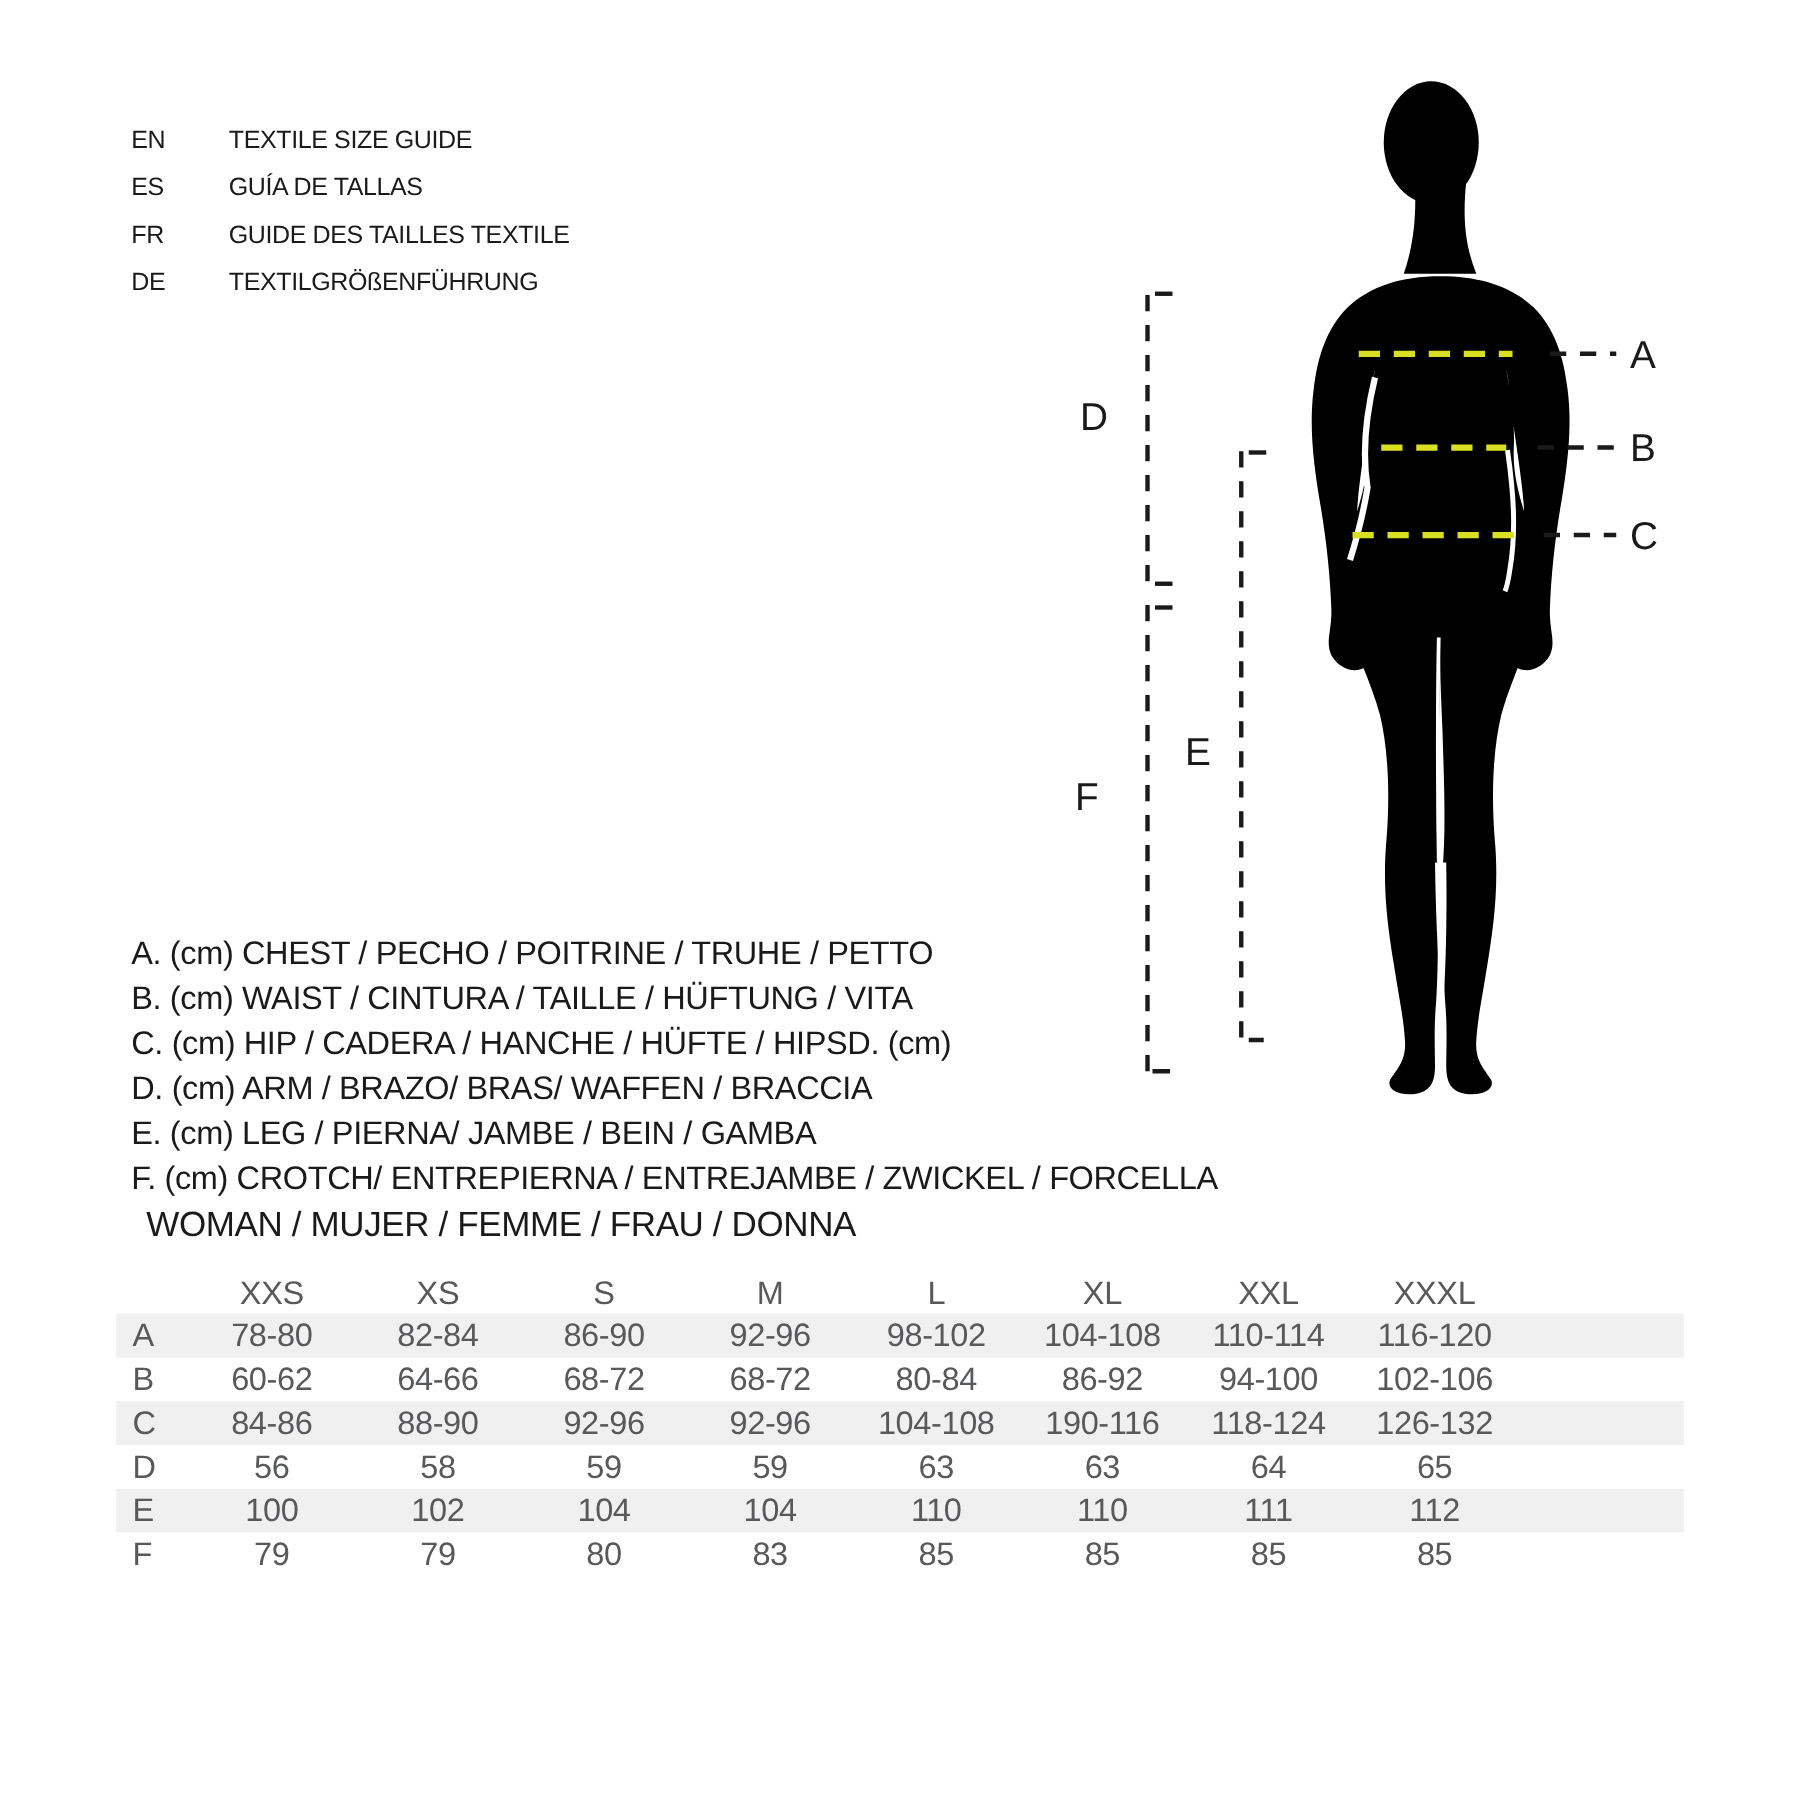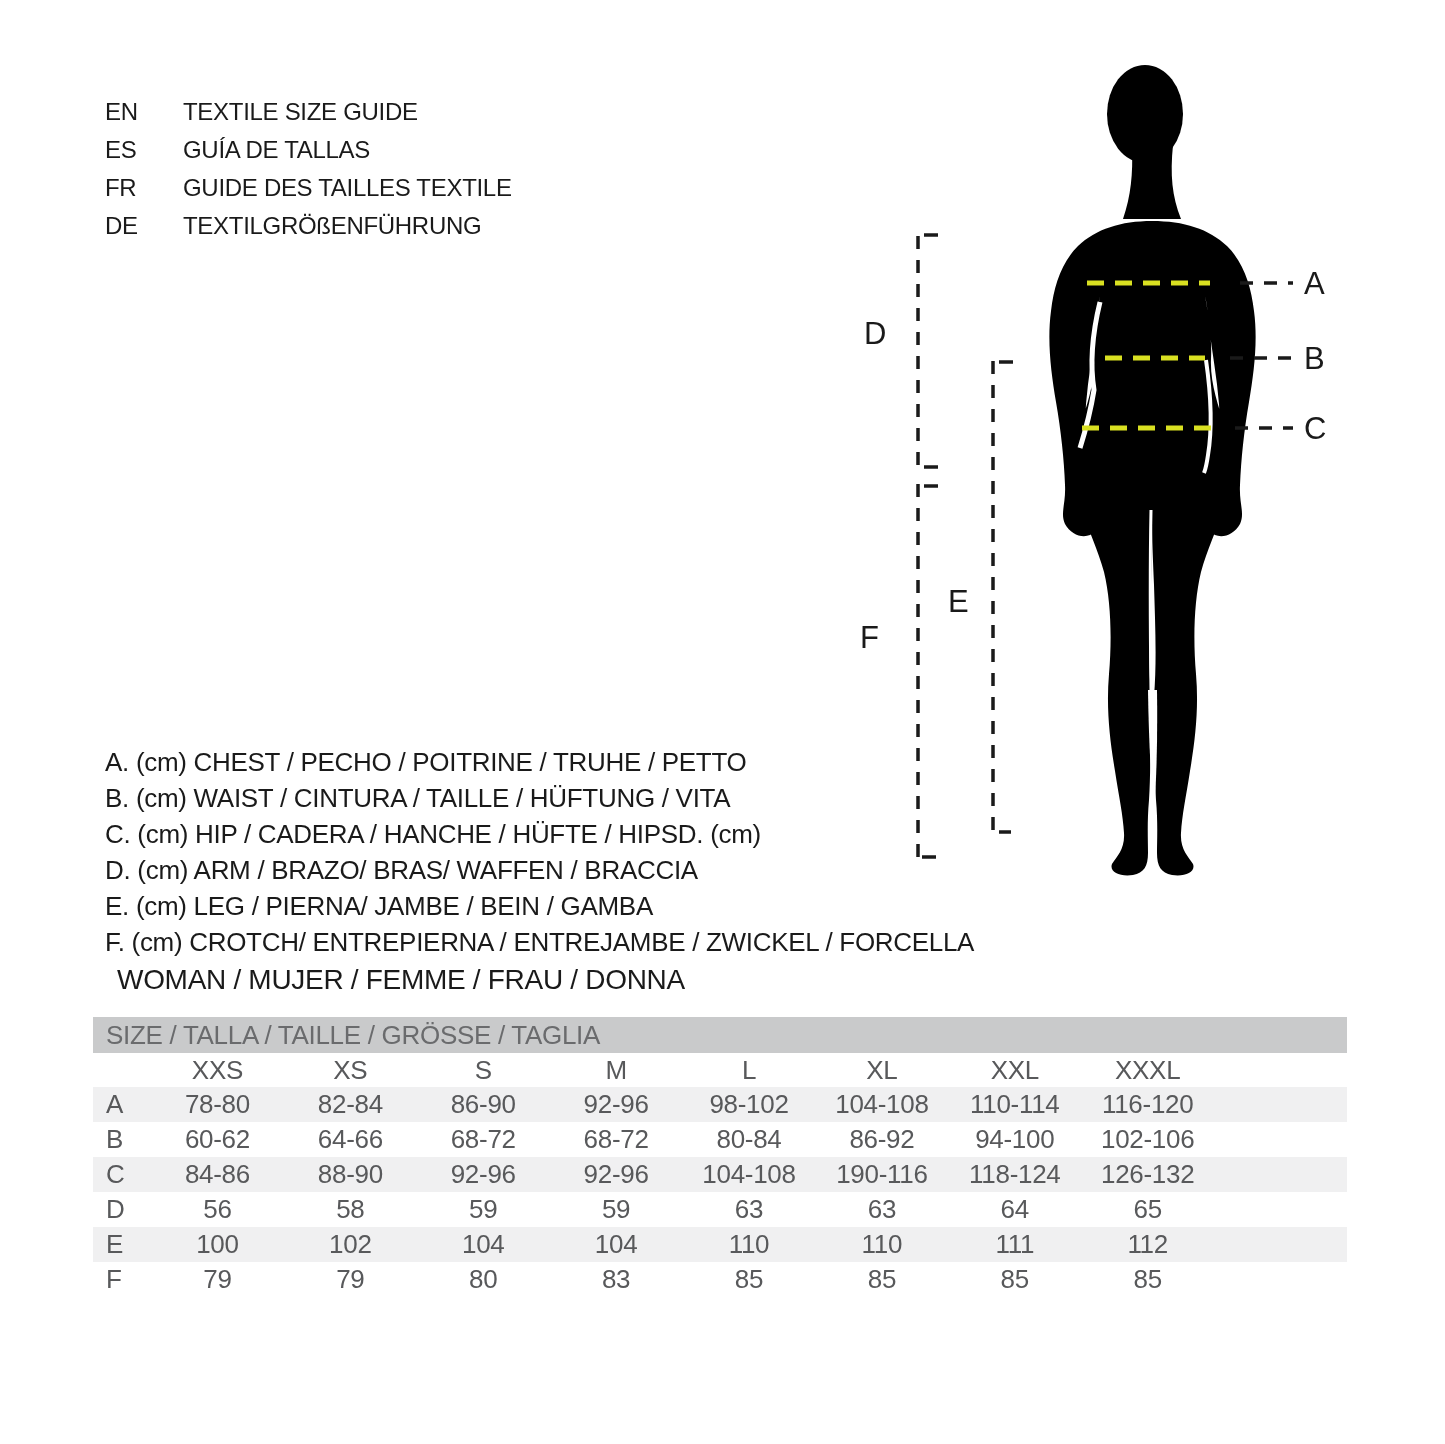--- a/index.html
+++ b/index.html
@@ -2,21 +2,21 @@
 <html><head>
 <meta charset="utf-8">
 <style>
   html,body{margin:0;padding:0;background:#fff;}
   .page{
     position:relative;width:1445px;height:1444px;background:#ffffff;overflow:hidden;
     font-family:"Liberation Sans",sans-serif;color:#1a1a1a;letter-spacing:-0.3px;
   }
   
   .lang-block{position:absolute;left:105px;top:93px;}
-  .lang-row{display:flex;line-height:38px;font-size:24px;white-space:nowrap;}
+  .lang-row{display:flex;line-height:38px;font-size:20px;white-space:nowrap;}
   .lang-code{width:78px;flex:0 0 78px;}
   
   .figure-svg{position:absolute;left:840px;top:60px;}
   .marker-label{position:absolute;font-size:31px;line-height:36px;color:#1a1a1a;}
   
   .measure-block{position:absolute;left:105px;top:720px;margin-top:24px;}
   .measure-line{line-height:36px;font-size:26px;white-space:nowrap;}
   
   .gender-heading{position:absolute;left:117px;top:962px;font-size:28px;line-height:36px;white-space:nowrap;}
   
@@ -152,21 +152,20 @@
     <div class="measure-line">B. (cm) WAIST / CINTURA / TAILLE / HÜFTUNG / VITA</div>
     <div class="measure-line">C. (cm) HIP / CADERA / HANCHE / HÜFTE / HIPSD. (cm)</div>
     <div class="measure-line">D. (cm) ARM / BRAZO/ BRAS/ WAFFEN / BRACCIA</div>
     <div class="measure-line">E. (cm) LEG / PIERNA/ JAMBE / BEIN / GAMBA</div>
     <div class="measure-line">F. (cm) CROTCH/ ENTREPIERNA / ENTREJAMBE / ZWICKEL / FORCELLA</div>
   </div>
 
   <div class="gender-heading">WOMAN / MUJER / FEMME / FRAU / DONNA</div>
 
   <div class="size-table">
-    <div class="tbl-header">SIZE / TALLA / TAILLE / GRÖSSE / TAGLIA</div>
     <div class="trow sizes">
       <div class="cell label"></div>
       <div class="cell">XXS</div>
       <div class="cell">XS</div>
       <div class="cell">S</div>
       <div class="cell">M</div>
       <div class="cell">L</div>
       <div class="cell">XL</div>
       <div class="cell">XXL</div>
       <div class="cell">XXXL</div>

